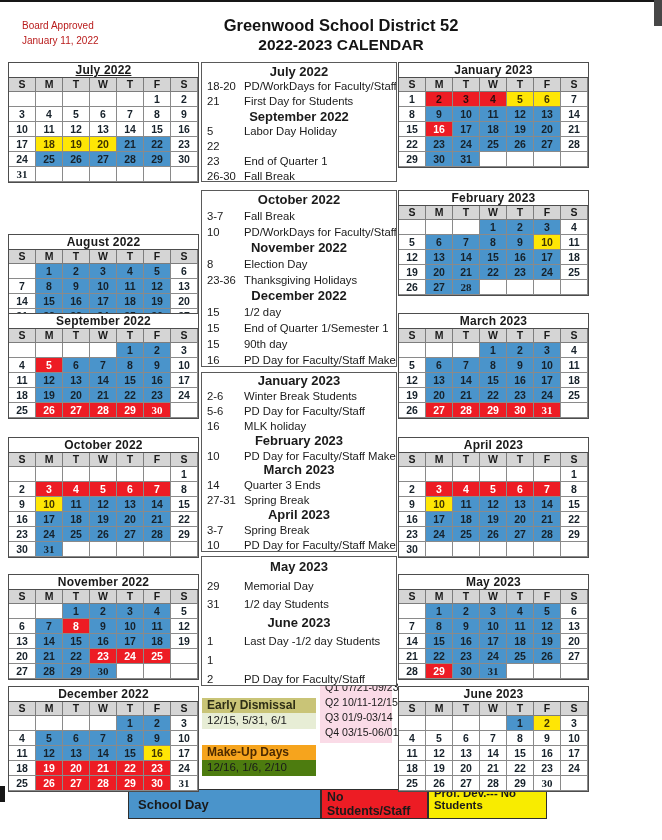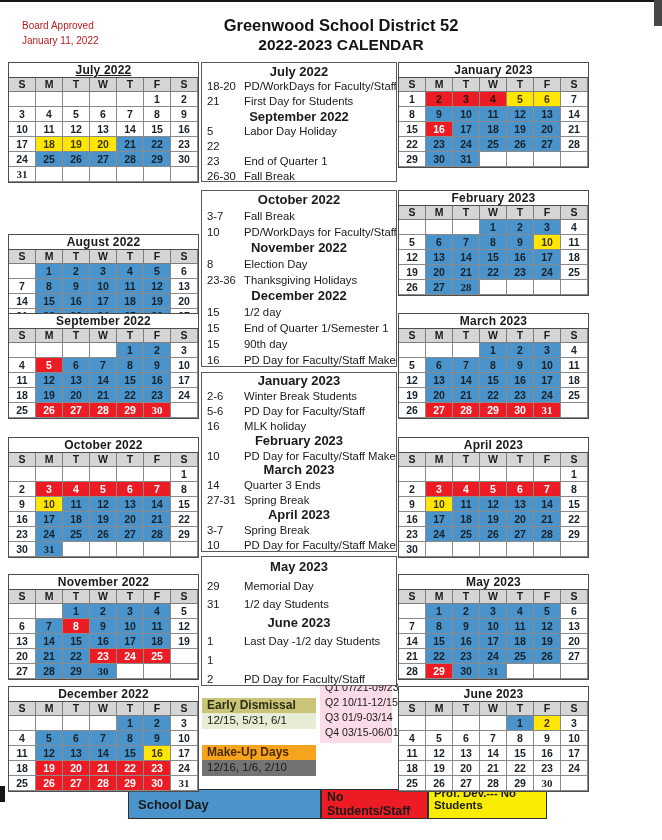--- a/index.html
+++ b/index.html
@@ -41,21 +41,21 @@
   .ev-item{display:flex;font-size:11.3px;white-space:nowrap}
   .ev-item .n{flex:none;width:37px;padding-left:5px}
   .ev-item .t{flex:1}
 
   
   .panel{position:absolute;box-sizing:border-box;font-size:11.5px;line-height:15px;padding-left:5px}
   .panel.hdr{font-weight:700;font-size:12px}
   .p-olive{background:#c9c477;color:#2e2e16}
   .p-green{background:#e7edd5}
   .p-orange{background:#f6a41d;color:#4c2a00}
-  .p-cream{background:#737373}
+  .p-cream{background:#4d7c0f}
   .p-purple{background:#8f6fbe;color:#fff}
   .p-pink{background:#fadbe7}
   .grading-line{font-size:10.6px;line-height:15px;white-space:nowrap}
 
   
   .legend{position:absolute;box-sizing:border-box;font-weight:700;border:1px solid #2e2e2e;
           display:flex;align-items:center}
   .lg-blue{left:128px;top:789px;width:193px;height:30px;background:#4a94cb;font-size:13px;padding-left:9px}
   .lg-red{left:321px;top:789px;width:107px;height:30px;background:#ed1c24;font-size:12.3px;padding-left:5px}
   .lg-yellow{left:428px;top:784px;width:119px;height:35px;background:#f8ec00;font-size:11.4px;

